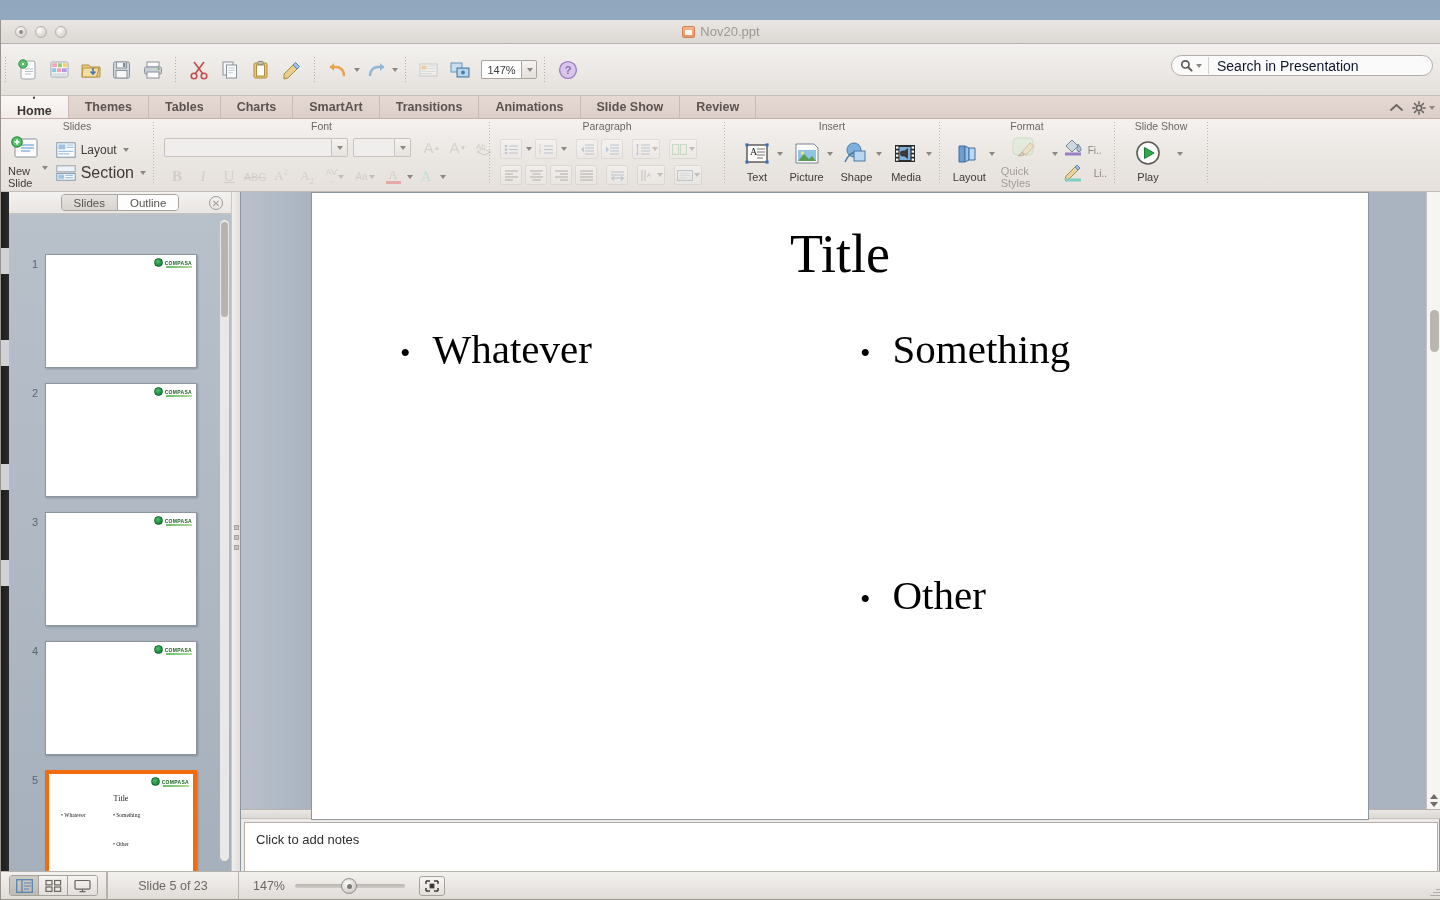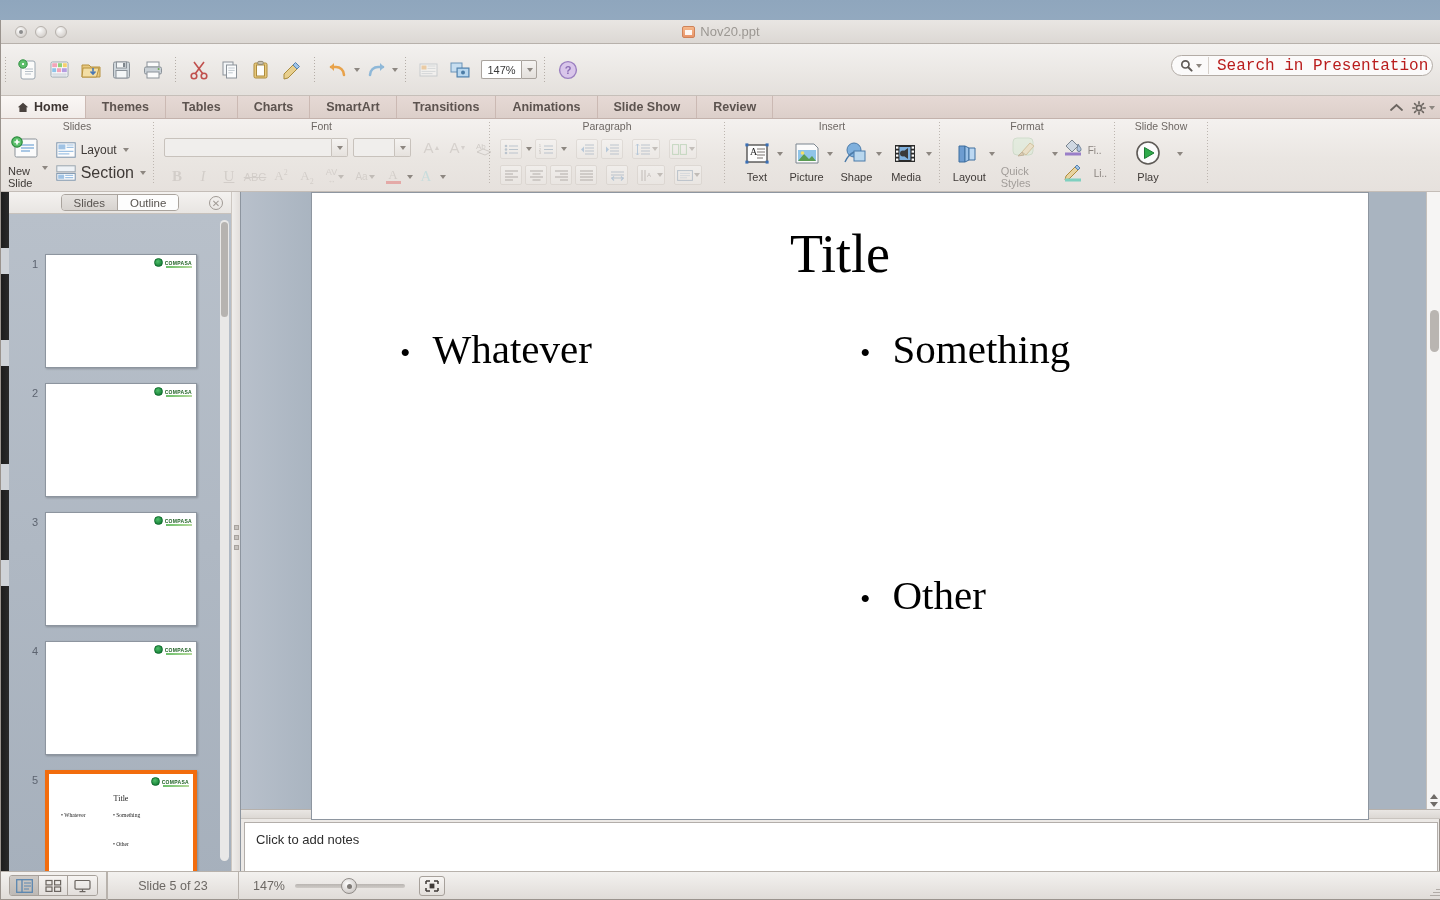--- a/index.html
+++ b/index.html
@@ -88,37 +88,38 @@
     display: flex; align-items: center; justify-content: center;
   }
   .searchwrap {
     position: absolute; right: 8px; top: 11px;
     display: flex; align-items: center;
     width: 262px; height: 21px;
     background: #fbfafa; border: 1px solid #b3aca6; border-radius: 11px;
   }
   .searchbtn { display: flex; align-items: center; gap: 2px; padding: 0 6px 0 8px;
                border-right: 1px solid #d6d0ca; height: 17px; }
-  .searchph { font-size: 16px; color: #b91c1c; padding-left: 8px; font-family: Liberation Mono, monospace; }
+  .searchph { font-size: 14px; color: #0f172a; padding-left: 8px; }
 
   
   .tabbar {
     position: absolute; left: 0; top: 76px; width: 1440px; height: 23px;
     background: linear-gradient(180deg,#e6d9d5 0%,#dccfca 100%);
     border-bottom: 1px solid #c3b2ac;
     display: flex; align-items: stretch;
   }
   .tab {
     display: flex; align-items: center; justify-content: center; gap: 5px;
     padding: 0 16px; font-size: 12.5px; color: #5c534f; font-weight: bold;
     border-right: 1px solid #cbb9b3;
   }
   .tab.active {
     background: linear-gradient(180deg,#faf7f5 0%,#f1ece9 100%);
     color: #3d3532;
+    flex-direction: column;
   }
   .tabbar-rest { flex: 1; }
   .tab-right { position: absolute; right: 6px; top: 0; height: 23px;
                display: flex; align-items: center; gap: 8px; }
 
   
   .ribbon {
     position: absolute; left: 0; top: 99px; width: 1440px; height: 73px;
     background: linear-gradient(180deg,#f4f1ef 0%,#eae6e2 55%,#e6e1dd 100%);
     border-bottom: 1px solid #c4bdb7;

